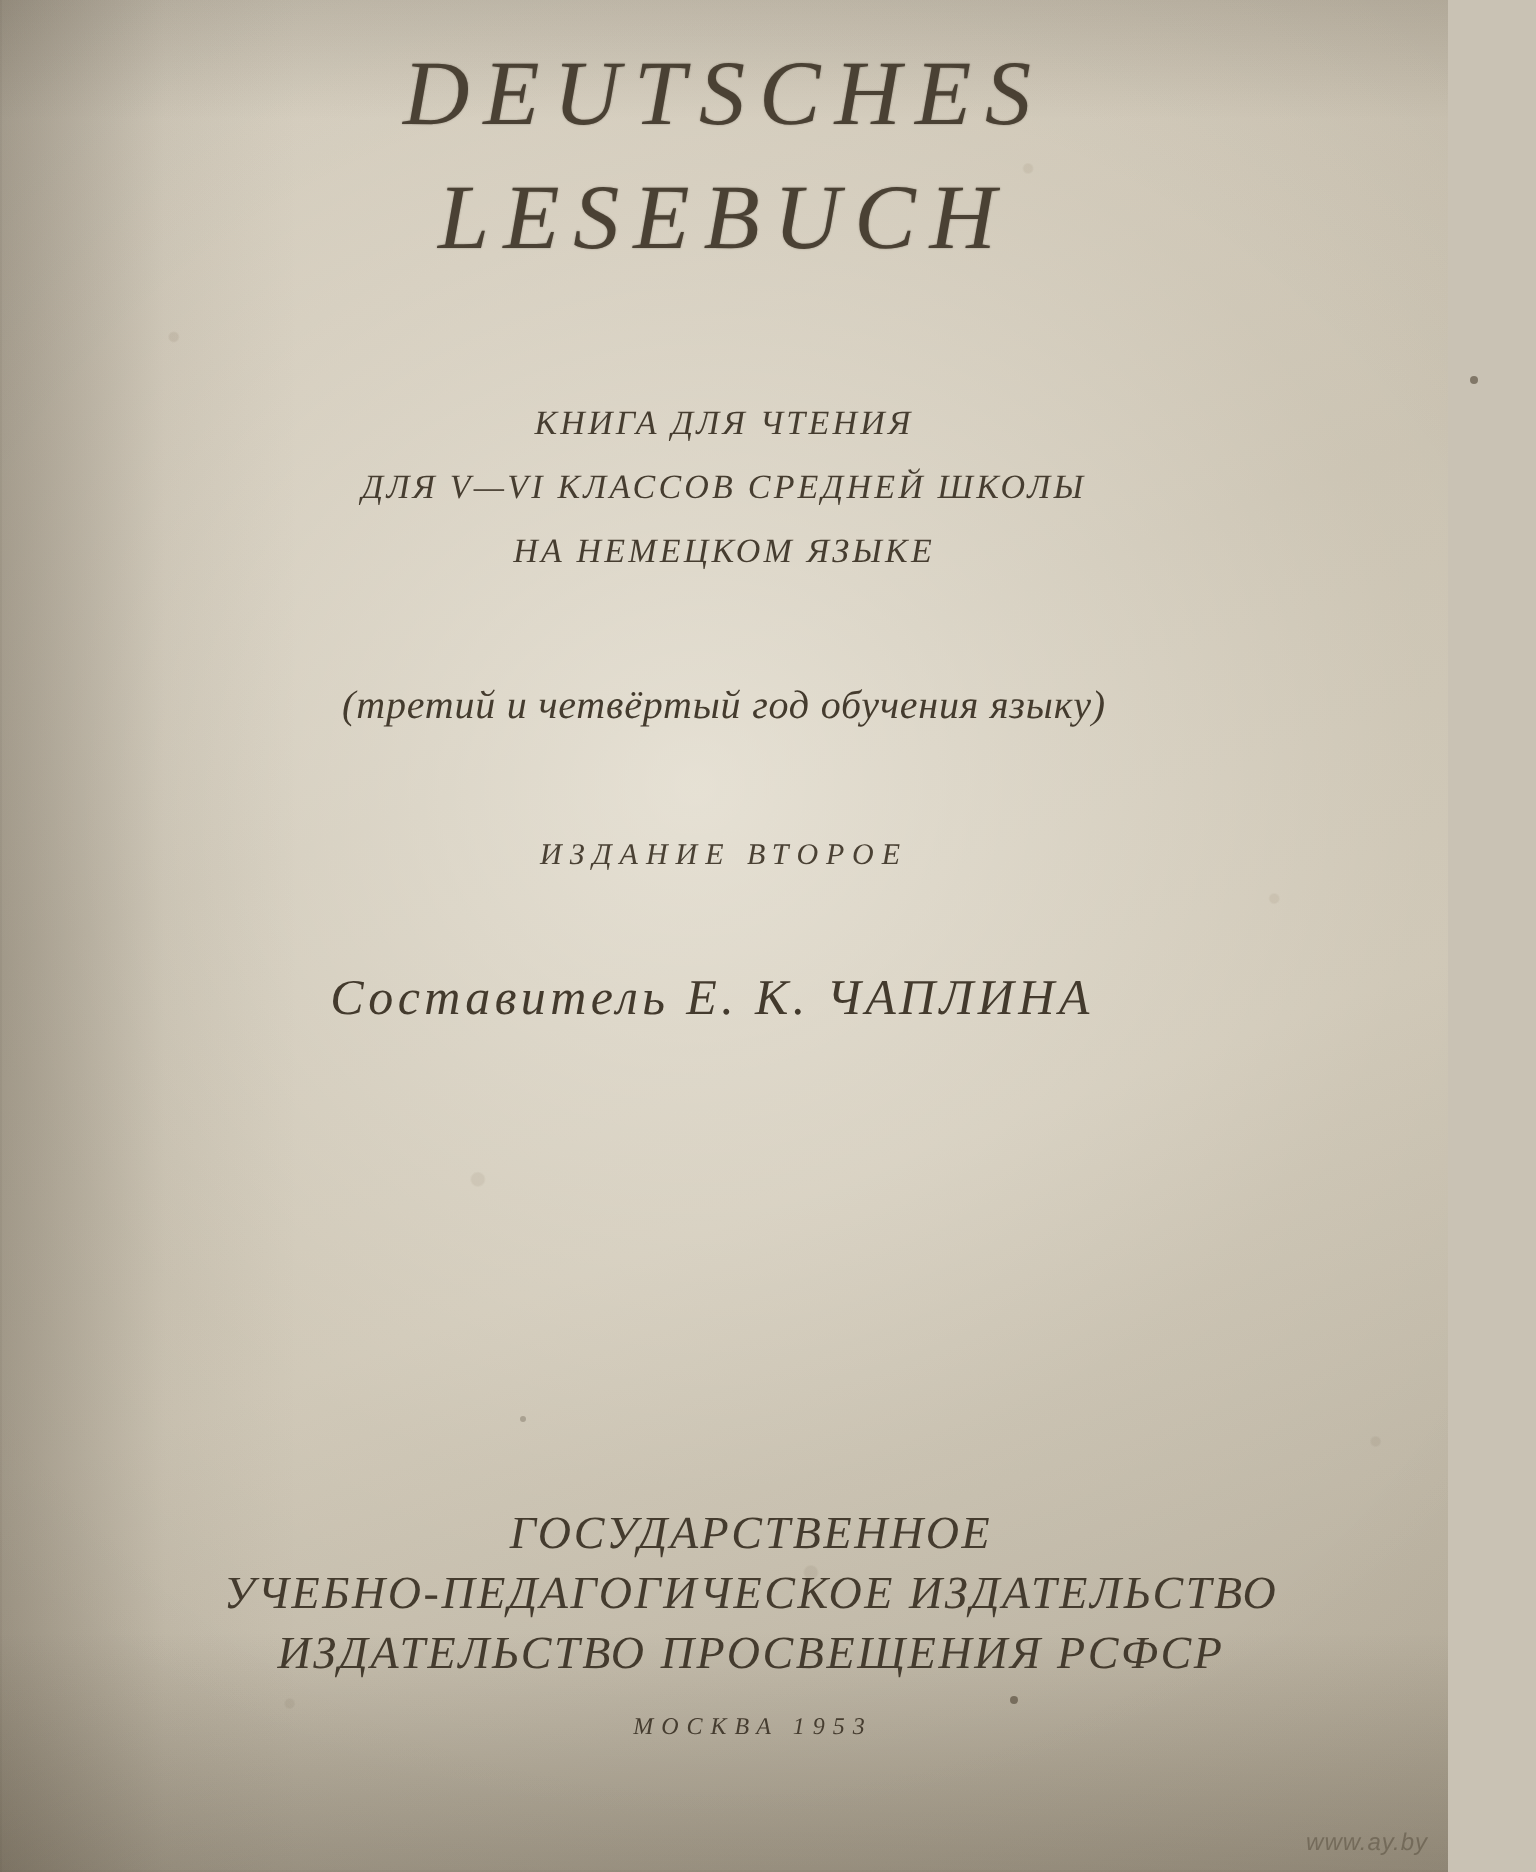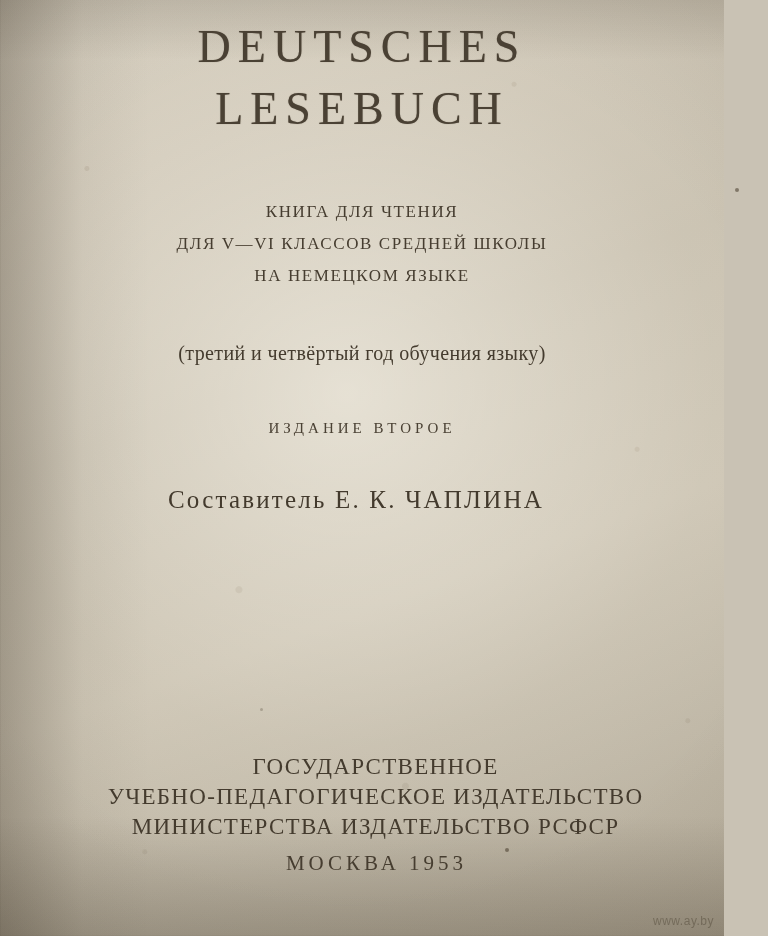--- a/index.html
+++ b/index.html
@@ -16,20 +16,21 @@
 
   #page {
     position: relative;
     width: 724px;
     height: 936px;
     
     background:
       radial-gradient(120% 90% at 48% 42%, rgba(255,252,243,0.55) 0%, rgba(255,250,238,0.10) 42%, rgba(120,108,88,0.00) 62%),
       radial-gradient(130% 100% at 50% 50%, rgba(0,0,0,0.00) 45%, rgba(60,50,35,0.10) 78%, rgba(45,36,24,0.26) 100%),
       linear-gradient(160deg, #d6cfc0 0%, #cfc7b7 18%, #c7bfae 40%, #cbc3b2 62%, #bfb7a6 82%, #b4ab99 100%);
+    font-style: italic;
   }
 
   
   #page::before {
     content: "";
     position: absolute;
     inset: 0;
     pointer-events: none;
     background-image:
       radial-gradient(circle at 12% 18%, rgba(150,135,110,0.16) 0 2px, transparent 3px),
@@ -154,21 +155,21 @@
   .publisher-line {
     font-family: "Liberation Serif", serif;
     font-size: 23px;
     letter-spacing: 1.3px;
     line-height: 30px;
     color: #443b2e;
     margin-left: 27px;
   }
   .city-line {
     font-family: "Liberation Serif", serif;
-    font-size: 21px;
+    font-size: 12px;
     letter-spacing: 4px;
     line-height: 30px;
     margin-top: 6px;
     color: #463d30;
     margin-left: 29px;
   }
 
   
   .speck {
     position: absolute;
@@ -220,21 +221,21 @@
       <div class="edition-line">ИЗДАНИЕ ВТОРОЕ</div>
     </div>
 
     <div class="compiler-block">
       <div class="compiler-line">Составитель Е. К. ЧАПЛИНА</div>
     </div>
 
     <div class="publisher-block">
       <div class="publisher-line">ГОСУДАРСТВЕННОЕ</div>
       <div class="publisher-line">УЧЕБНО-ПЕДАГОГИЧЕСКОЕ ИЗДАТЕЛЬСТВО</div>
-      <div class="publisher-line">МИНИСТЕРСТВА ИЗДАТЕЛЬСТВО РСФСР</div>
+      <div class="publisher-line">ИЗДАТЕЛЬСТВО ПРОСВЕЩЕНИЯ РСФСР</div>
       <div class="city-line">МОСКВА 1953</div>
     </div>
 
   </div>
 
   <div class="speck s1"></div>
   <div class="speck s2"></div>
   <div class="speck s3"></div>
 
   <div class="watermark">www.ay.by</div>

